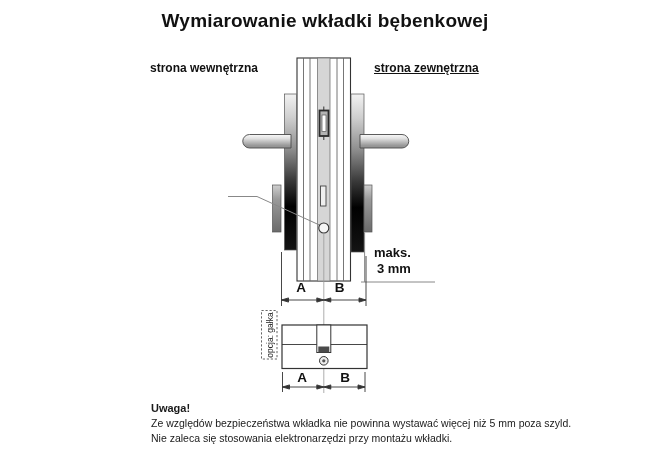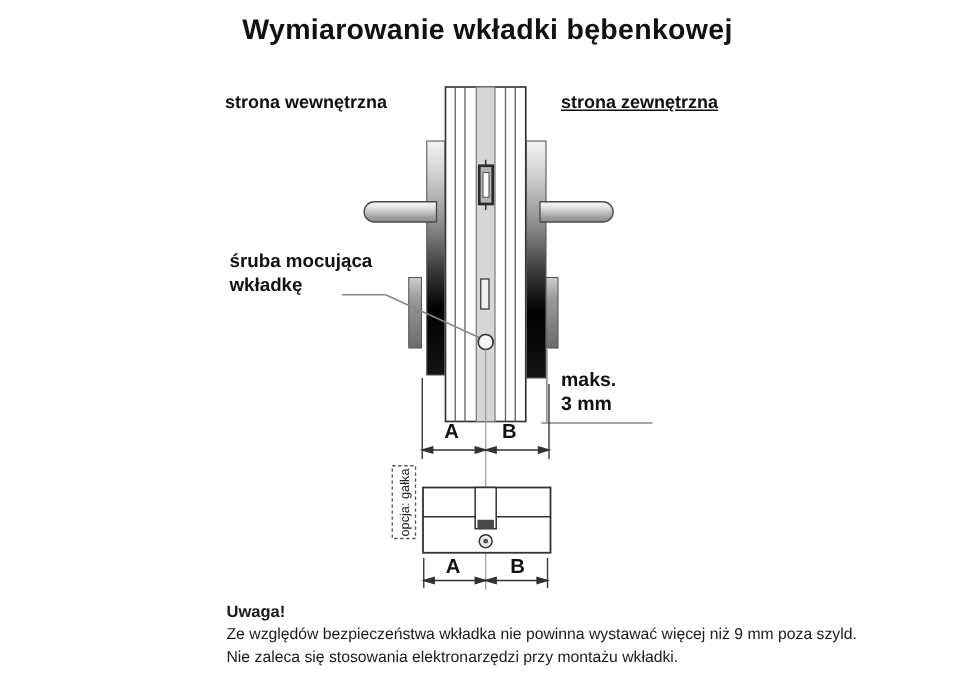--- a/index.html
+++ b/index.html
@@ -122,37 +122,33 @@
       <polygon points="323.8,387 330.8,384.9 330.8,389.1" fill="#333"></polygon>
       <polygon points="365,387 358,384.9 358,389.1" fill="#333"></polygon>
     </g>
   </svg>
 
   <div class="abs title">Wymiarowanie wkładki bębenkowej</div>
 
   <div class="abs side-label" style="left:150px;top:61px;">strona wewnętrzna</div>
   <div class="abs side-label" style="left:374px;top:61px;text-decoration:underline;">strona zewnętrzna</div>
 
-  <div class="abs screw-label" style="left:153px;top:166px;">
-    <div>śruba mocująca</div>
-    <div>wkładkę</div>
-  </div>
 
-  <div class="abs max-label" style="left:374px;top:245px;">
+  <div class="abs max-label" style="left:374px;top:245px;text-align:right;">
     <div>maks.</div>
     <div>3 mm</div>
   </div>
 
   <div class="abs dim-label" style="left:301px;top:280px;">A</div>
   <div class="abs dim-label" style="left:339.5px;top:280px;">B</div>
 
   <div class="abs knob-label" style="left:245.7px;top:326.7px;">opcja: gałka</div>
 
   <div class="abs dim-label" style="left:302px;top:369.5px;">A</div>
   <div class="abs dim-label" style="left:345px;top:369.5px;">B</div>
 
   <div class="abs note" style="left:151px;top:389px;">
     <div class="heading">Uwaga!</div>
-    <div class="line">Ze względów bezpieczeństwa wkładka nie powinna wystawać więcej niż 9 mm poza szyld.</div>
+    <div class="line">Ze względów bezpieczeństwa wkładka nie powinna wystawać więcej niż 5 mm poza szyld.</div>
     <div class="line">Nie zaleca się stosowania elektronarzędzi  przy montażu wkładki.</div>
   </div>
 
 </div>
 
 </body></html>

